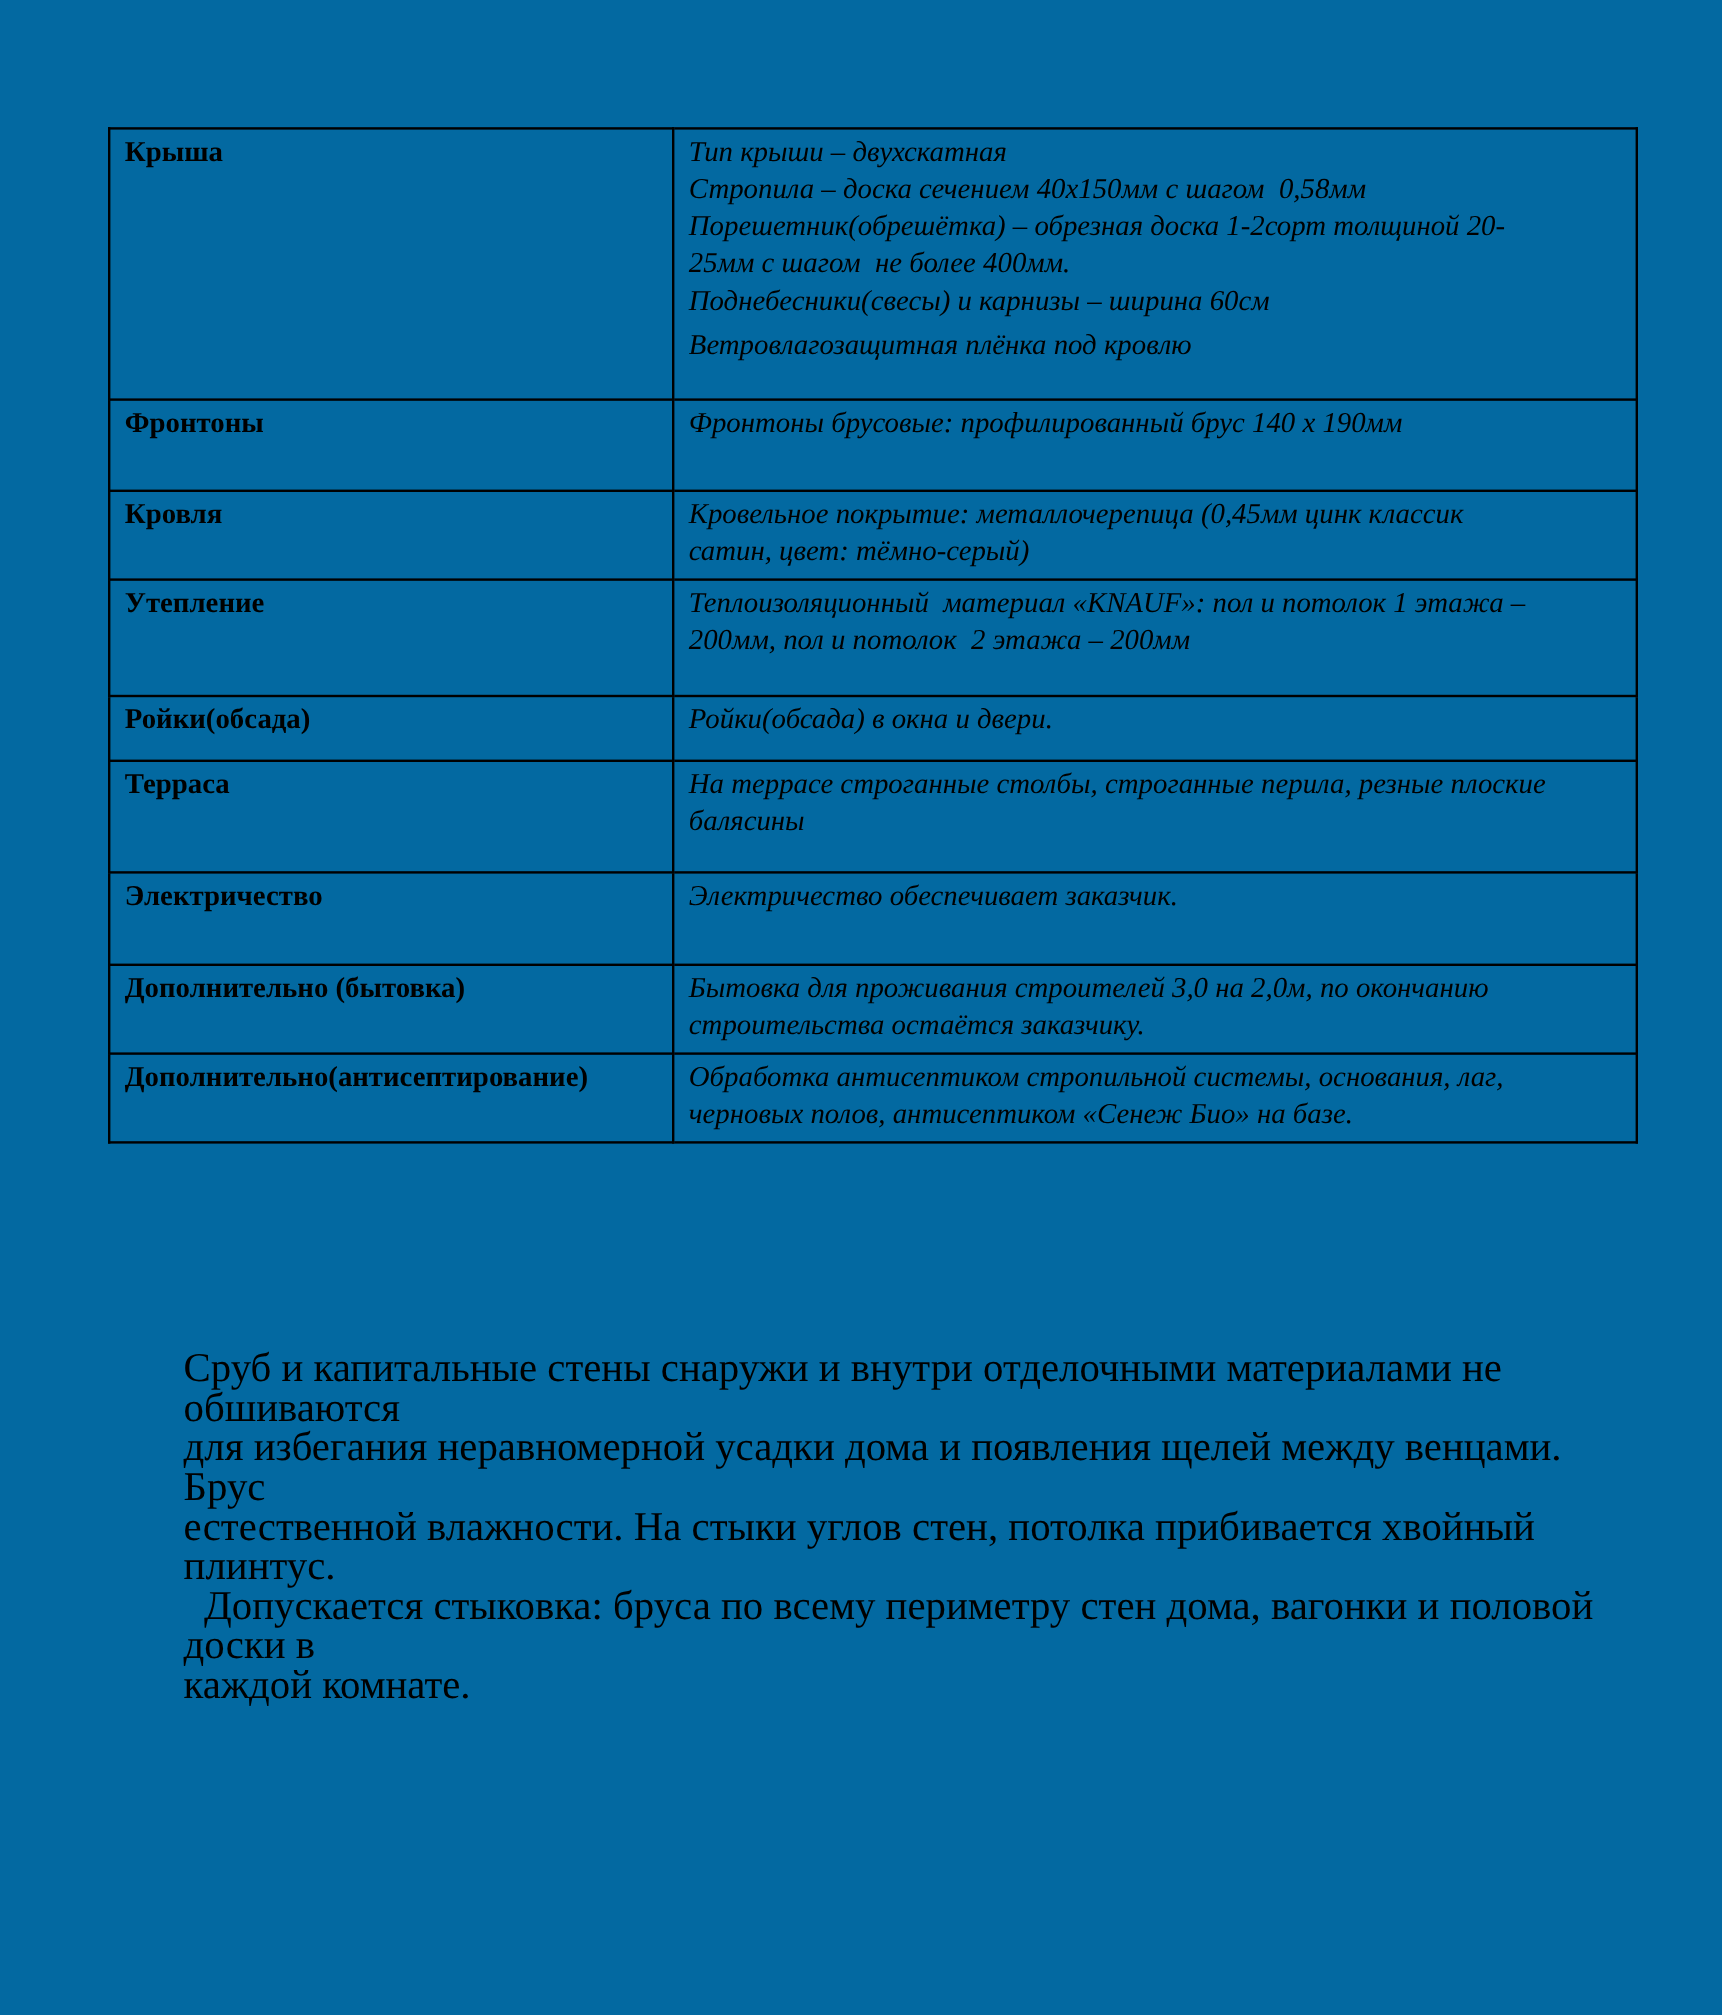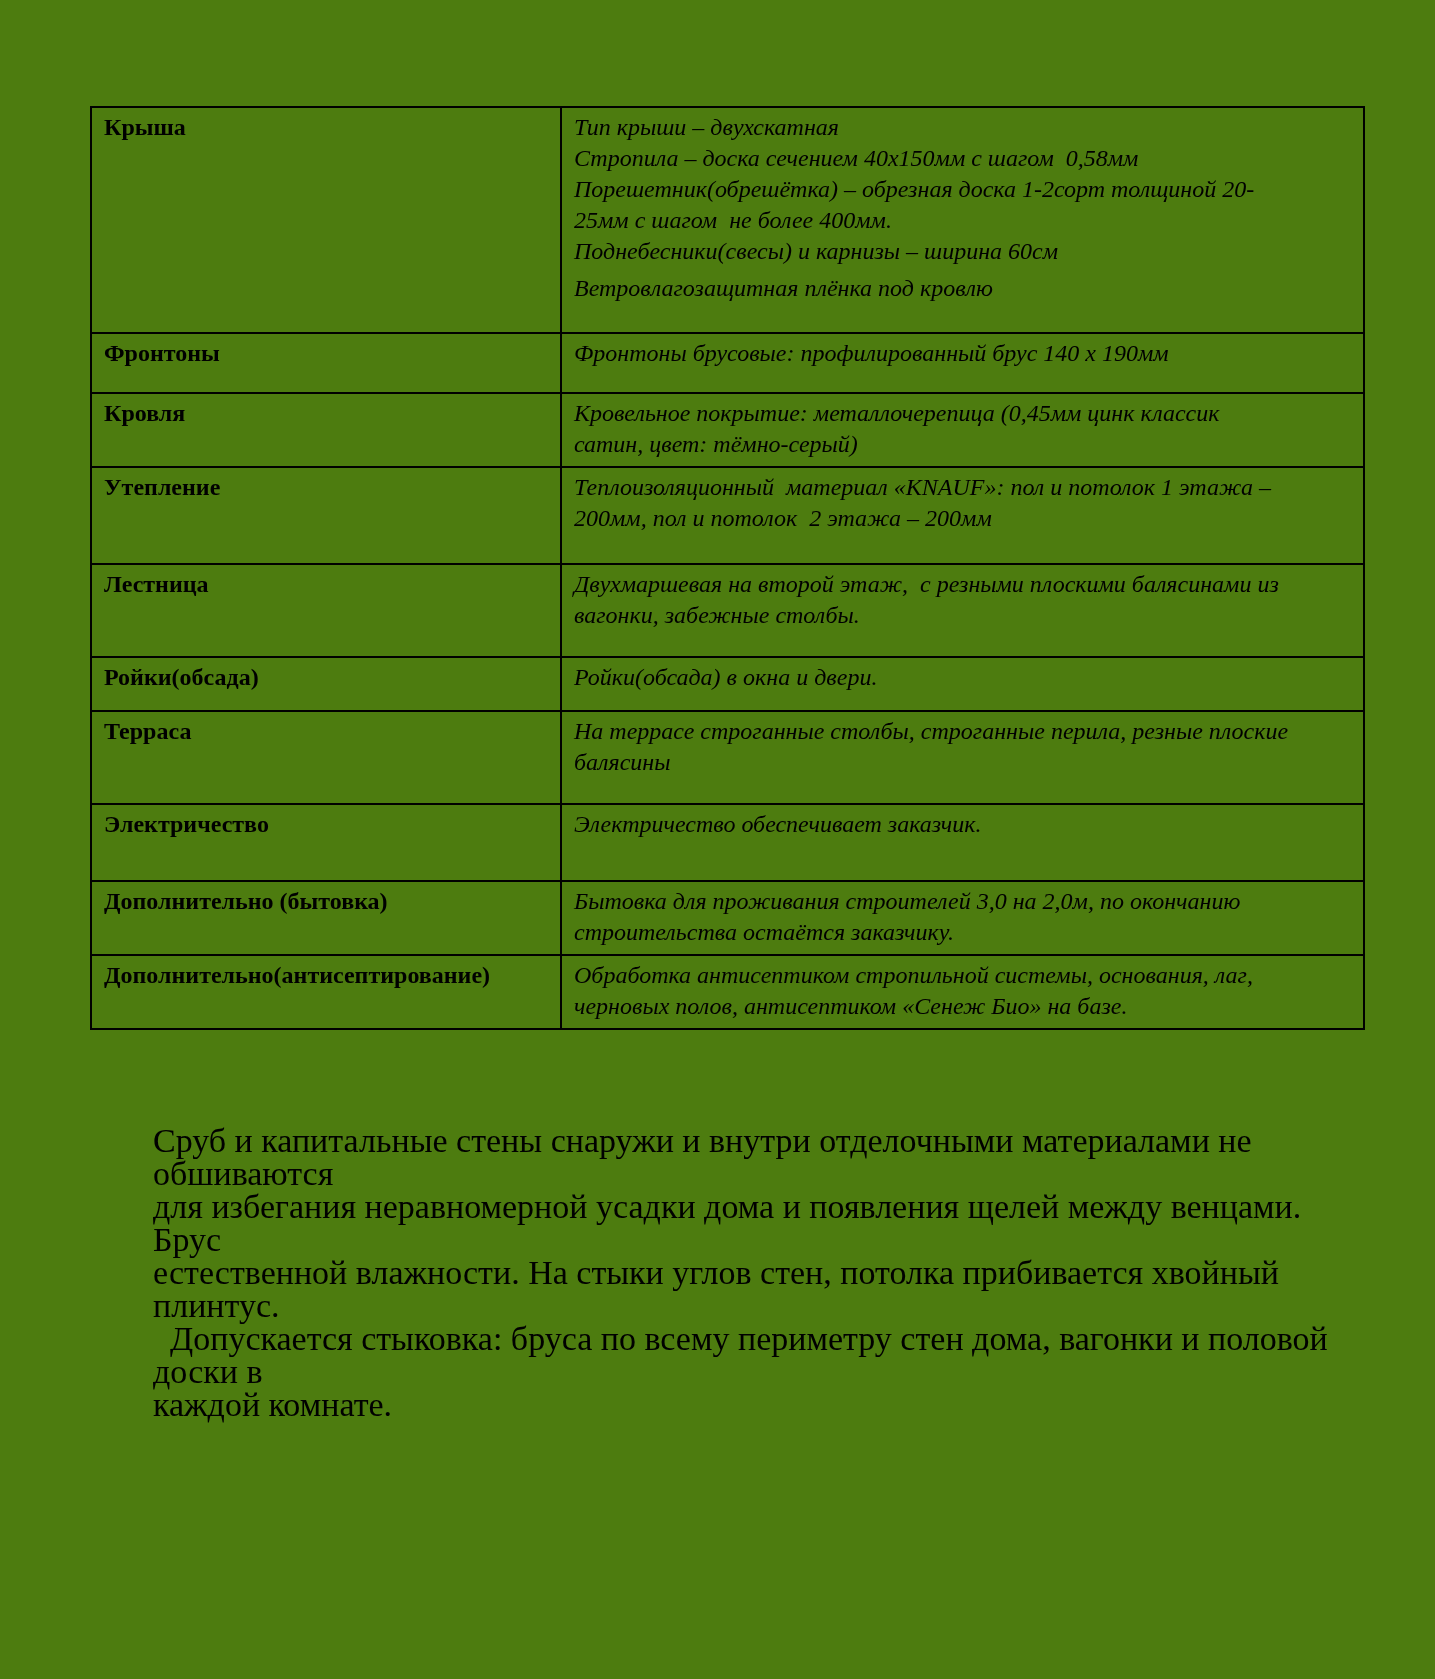--- a/index.html
+++ b/index.html
@@ -11,21 +11,21 @@
     position: relative;
     width: 1435px;
     height: 1679px;
     font-family: "Liberation Serif", "DejaVu Serif", serif;
     color: #000000;
     overflow: hidden;
   }
   .page {
     position: absolute;
     inset: 0;
-    background: #4d7c0f;
+    background: #0369a1;
   }
   table.spec-table {
     position: absolute;
     left: 90px;
     top: 106px;
     width: 1273px;
     border-collapse: collapse;
     table-layout: fixed;
   }
   table.spec-table td {
@@ -80,45 +80,38 @@
           <td class="label-cell">Крыша</td>
           <td class="value-cell">
             <p class="cell-par">Тип крыши – двухскатная
 Стропила – доска сечением 40х150мм с шагом  0,58мм
 Порешетник(обрешётка) – обрезная доска 1-2сорт толщиной 20-
 25мм с шагом  не более 400мм.
 Поднебесники(свесы) и карнизы – ширина 60см</p>
             <p class="cell-par">Ветровлагозащитная плёнка под кровлю</p>
           </td>
         </tr>
-        <tr style="height: 60px; margin-left: 36px;">
+        <tr style="height: 76px; margin-left: 36px;">
           <td class="label-cell">Фронтоны</td>
           <td class="value-cell">
             <p class="cell-par">Фронтоны брусовые: профилированный брус 140 х 190мм</p>
           </td>
         </tr>
         <tr style="height: 68px;">
           <td class="label-cell">Кровля</td>
           <td class="value-cell">
             <p class="cell-par">Кровельное покрытие: металлочерепица (0,45мм цинк классик
 сатин, цвет: тёмно-серый)</p>
           </td>
         </tr>
         <tr style="height: 97px;">
           <td class="label-cell">Утепление</td>
           <td class="value-cell">
             <p class="cell-par">Теплоизоляционный  материал «KNAUF»: пол и потолок 1 этажа –
 200мм, пол и потолок  2 этажа – 200мм</p>
-          </td>
-        </tr>
-        <tr style="height: 93px;">
-          <td class="label-cell">Лестница</td>
-          <td class="value-cell">
-            <p class="cell-par">Двухмаршевая на второй этаж,  с резными плоскими балясинами из
-вагонки, забежные столбы.</p>
           </td>
         </tr>
         <tr style="height: 54px;">
           <td class="label-cell">Ройки(обсада)</td>
           <td class="value-cell">
             <p class="cell-par">Ройки(обсада) в окна и двери.</p>
           </td>
         </tr>
         <tr style="height: 93px;">
           <td class="label-cell">Терраса</td>

